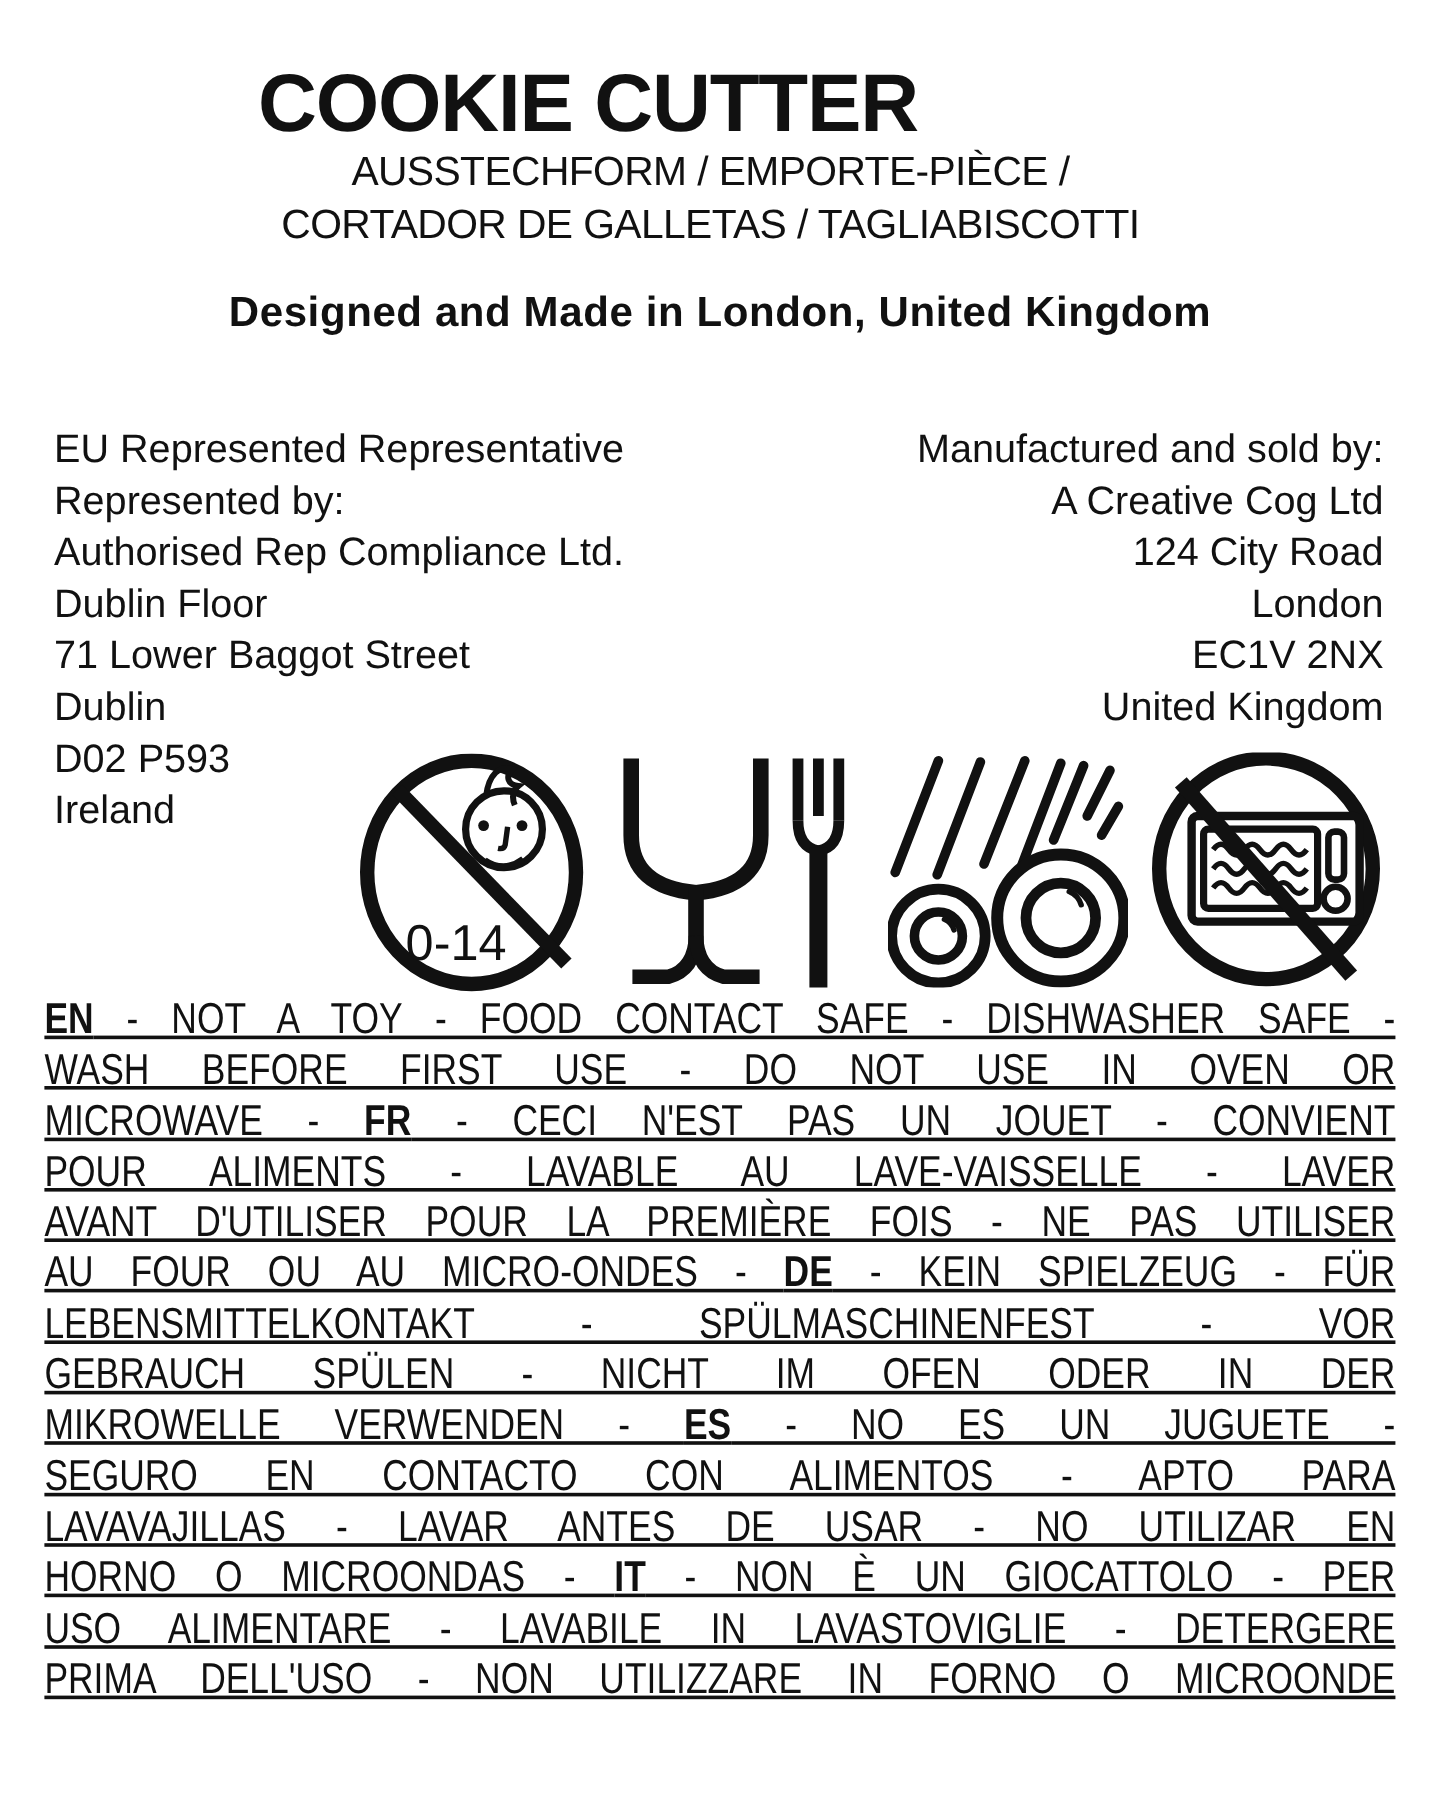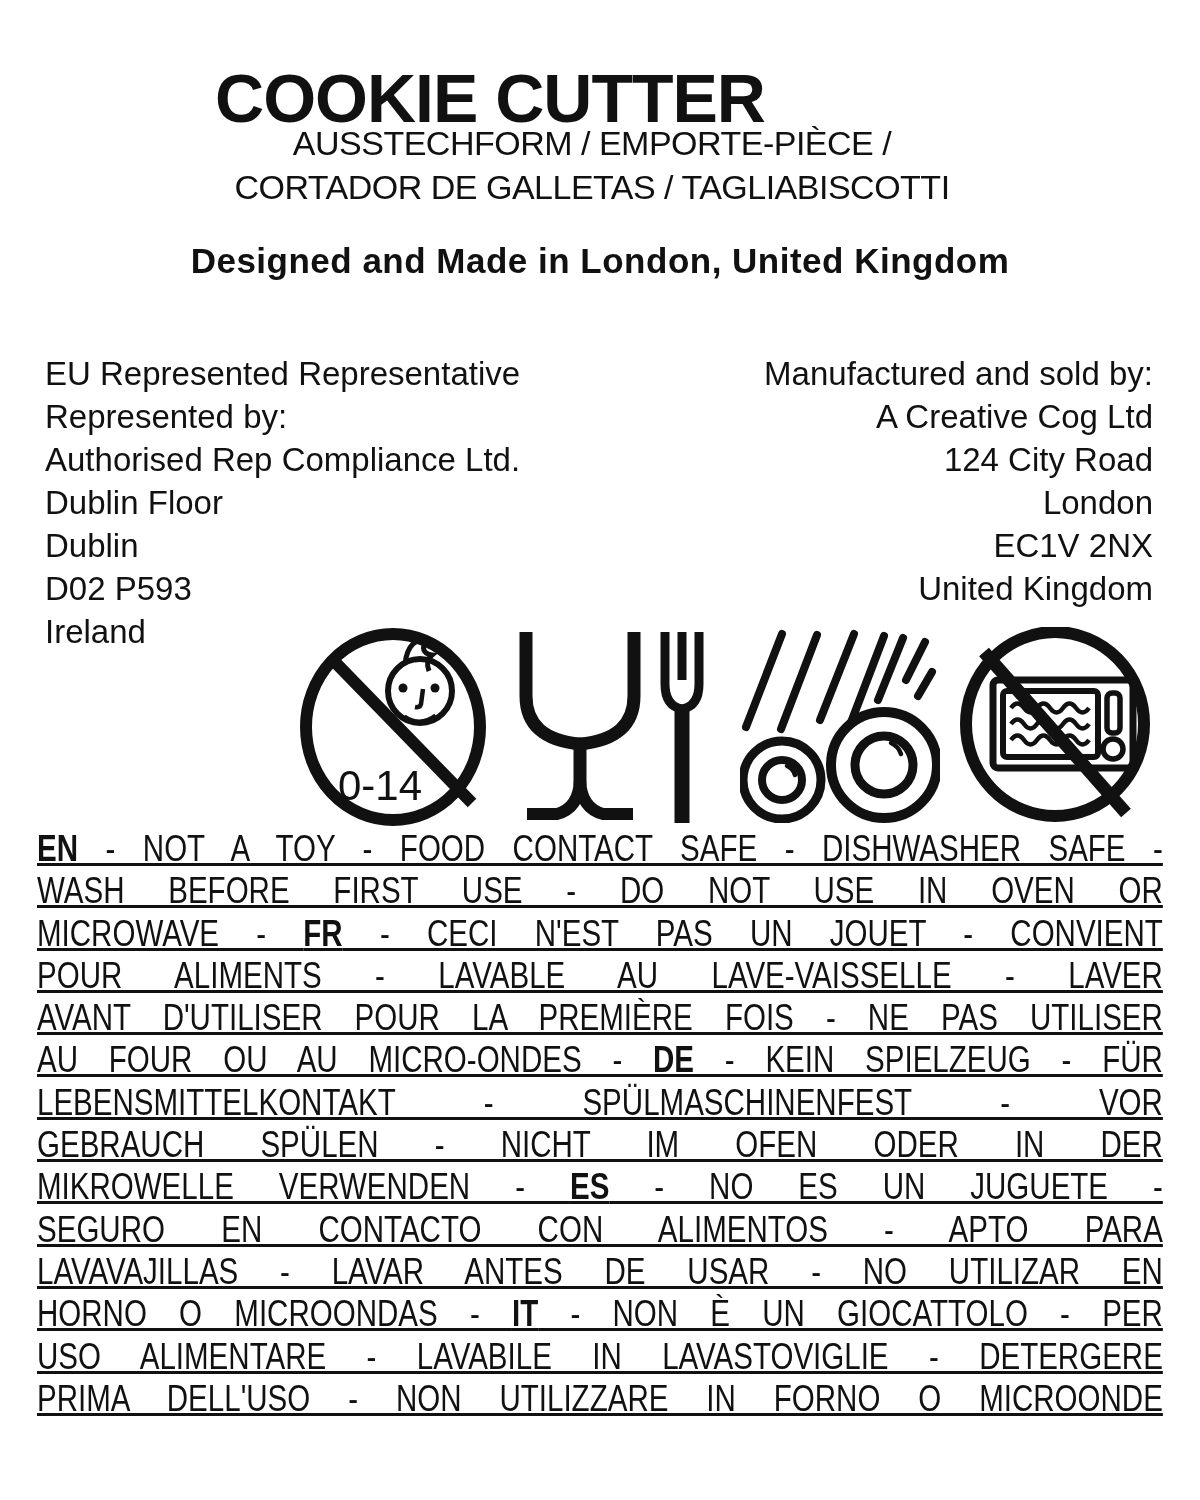--- a/index.html
+++ b/index.html
@@ -7,21 +7,21 @@
     width: 1200px; height: 1500px;
     background: #ffffff;
     color: #111111;
     font-family: "Liberation Sans", sans-serif;
     overflow: hidden;
     position: relative;
   }
   .page { position: absolute; inset: 0; }
 
   .title {
-    position: absolute; top: 64px; left: 0; width: 980px;
+    position: absolute; top: 52px; left: 0; width: 980px;
     margin: 0; text-align: center;
     font-size: 68px; line-height: 68px; font-weight: 700;
     letter-spacing: -1px;
   }
   .subtitle {
     position: absolute; top: 121px; left: 0; width: 1184px;
     text-align: center; font-size: 34px; line-height: 44px;
     letter-spacing: -0.5px;
   }
   .origin {
@@ -74,20 +74,21 @@
     <div>CORTADOR DE GALLETAS / TAGLIABISCOTTI</div>
   </div>
 
   <div class="origin">Designed and Made in London, United Kingdom</div>
 
   <div class="addr addr-left">
     <div>EU Represented Representative</div>
     <div>Represented by:</div>
     <div>Authorised Rep Compliance Ltd.</div>
     <div>Dublin Floor</div>
+    <div>71 Lower Baggot Street</div>
     <div>Dublin</div>
     <div>D02 P593</div>
     <div>Ireland</div>
   </div>
 
   <div class="addr addr-right">
     <div>Manufactured and sold by:</div>
     <div>A Creative Cog Ltd</div>
     <div>124 City Road</div>
     <div>London</div>

